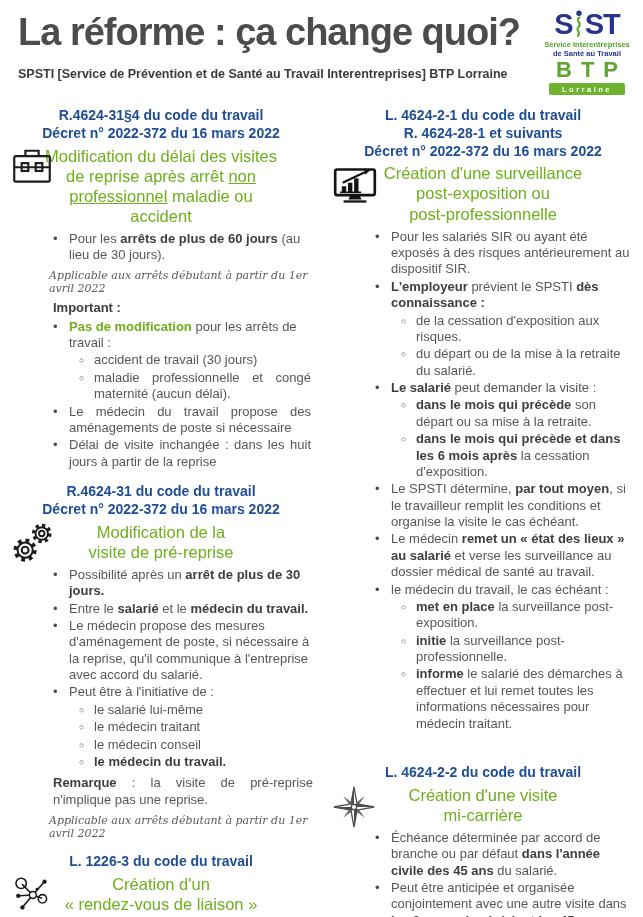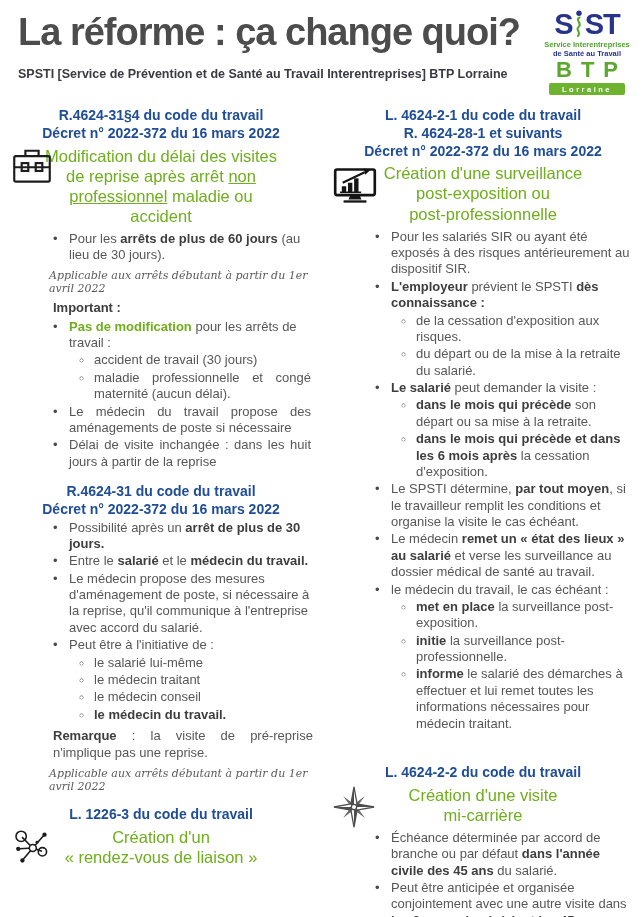--- a/index.html
+++ b/index.html
@@ -118,20 +118,34 @@
           <div class="li l1">
             <span class="marker">•</span>
             <span class="litext just"><span>Délai de visite inchangée : dans les huit jours à partir de la reprise</span></span>
           </div>
         </section>
         <section class="section">
           <div class="law">
             <div>R.4624-31 du code du travail</div>
             <div>Décret n° 2022-372 du 16 mars 2022</div>
           </div>
+          <div class="titlewrap">
+            <svg width="44" height="42" viewBox="0 0 48 48" class="secicon">
+    <g fill="none" stroke="#1c1c1c">
+      <circle cx="15" cy="31" r="11" stroke-width="4.5" stroke-dasharray="4.2 4.45"></circle>
+      <circle cx="15" cy="31" r="8.6" stroke-width="2.3"></circle>
+      <circle cx="15" cy="31" r="3.9" stroke-width="2.3"></circle>
+      <circle cx="34" cy="12" r="9.2" stroke-width="4" stroke-dasharray="3.6 3.63"></circle>
+      <circle cx="34" cy="12" r="7.1" stroke-width="2.2"></circle>
+      <circle cx="34" cy="12" r="3.1" stroke-width="2.2"></circle>
+    </g>
+  </svg>
+            <h2 class="stitle"><span>Modification de la
+visite de pré-reprise</span></h2>
+          </div>
           <div class="li l1">
             <span class="marker">•</span>
             <span class="litext"><span>Possibilité après  un </span><span class="b">arrêt de plus de 30 jours.</span></span>
           </div>
           <div class="li l1">
             <span class="marker">•</span>
             <span class="litext"><span>Entre le </span><span class="b">salarié</span><span> et le </span><span class="b">médecin du travail.</span></span>
           </div>
           <div class="li l1">
             <span class="marker">•</span>

